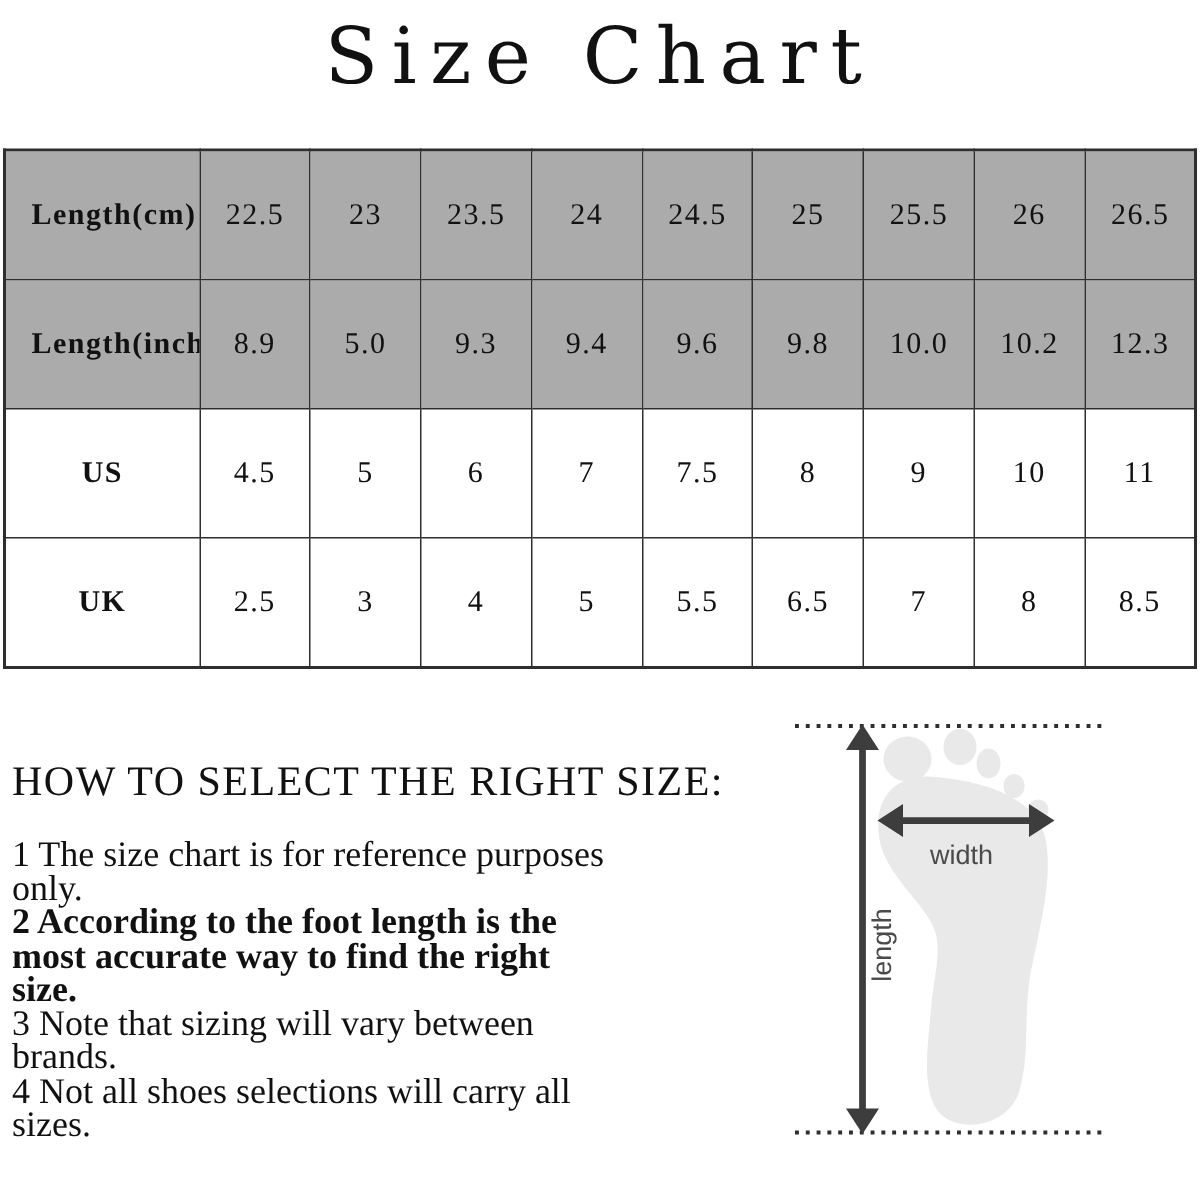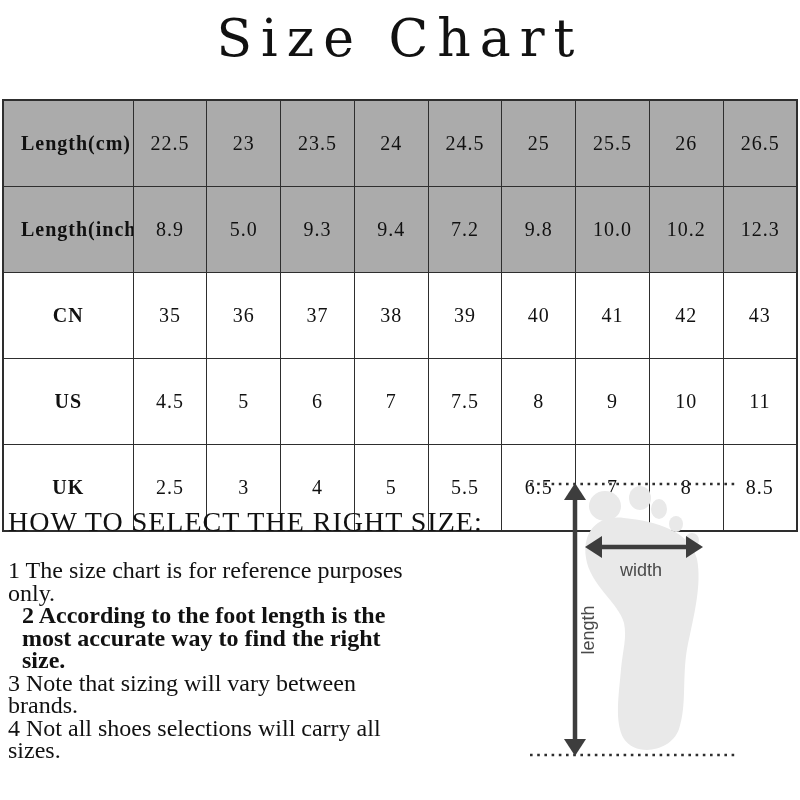--- a/index.html
+++ b/index.html
@@ -30,21 +30,21 @@
     height:51px;font-size:20px;letter-spacing:1px;
     padding:17px;overflow:hidden;
   }
   table.size-table col.label-col{width:130px;}
   tr.hdr td{background:var(--header-bg);}
   td.lbl{font-weight:bold;font-size:22px;letter-spacing:0;}
   .guide{position:absolute;left:8px;top:506px;width:500px;}
   .guide-heading{font-size:28px;letter-spacing:1px;white-space:nowrap;}
   .guide-list{margin-top:21px;width:402px;font-size:24px;line-height:22.5px;}
   .guide-item{margin:0;}
-  .guide-item.bold{font-weight:bold;margin-left:14px;}
+  .guide-item.bold{font-weight:bold;}
   .diagram{position:absolute;left:528px;top:463px;width:262px;height:312px;}
   .dot{stroke:var(--line);stroke-width:2.6;stroke-dasharray:2.6 4.6;}
   .arrow-line{stroke:var(--arrow);stroke-width:4.5;}
   .arrow-head{fill:var(--arrow);}
   .dlabel{
     font-family:"Liberation Sans", sans-serif;font-size:18px;
     fill:#4a4a4a;text-anchor:middle;
   }
 </style>
 </head>
@@ -77,37 +77,25 @@
         <td>25.5</td>
         <td>26</td>
         <td>26.5</td>
       </tr>
       <tr class="hdr">
         <td class="lbl">Length(inch)</td>
         <td>8.9</td>
         <td>5.0</td>
         <td>9.3</td>
         <td>9.4</td>
-        <td>7.2</td>
+        <td>9.6</td>
         <td>9.8</td>
         <td>10.0</td>
         <td>10.2</td>
         <td>12.3</td>
-      </tr>
-      <tr>
-        <td class="lbl">CN</td>
-        <td>35</td>
-        <td>36</td>
-        <td>37</td>
-        <td>38</td>
-        <td>39</td>
-        <td>40</td>
-        <td>41</td>
-        <td>42</td>
-        <td>43</td>
       </tr>
       <tr>
         <td class="lbl">US</td>
         <td>4.5</td>
         <td>5</td>
         <td>6</td>
         <td>7</td>
         <td>7.5</td>
         <td>8</td>
         <td>9</td>

